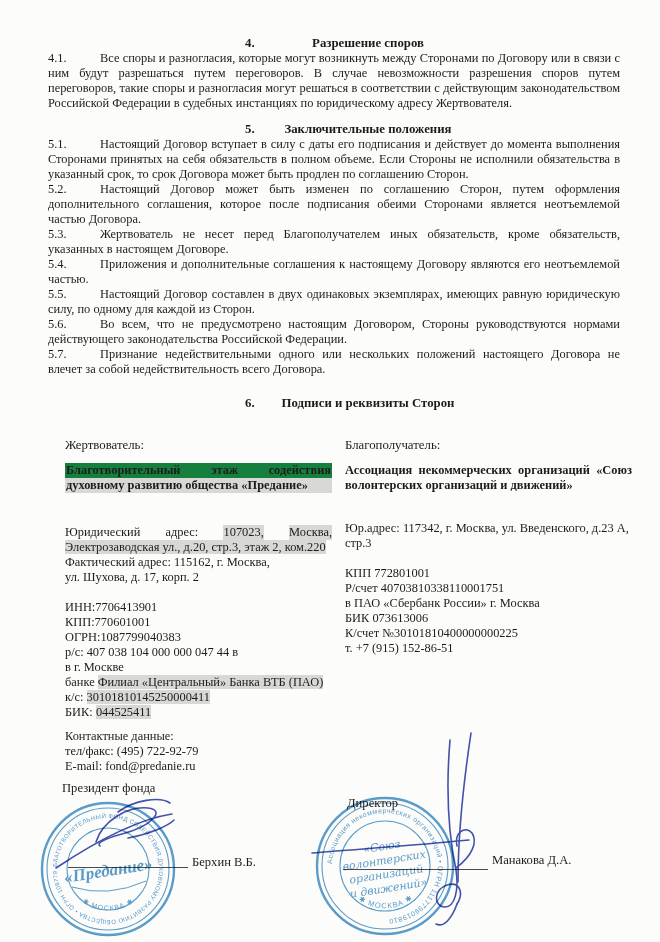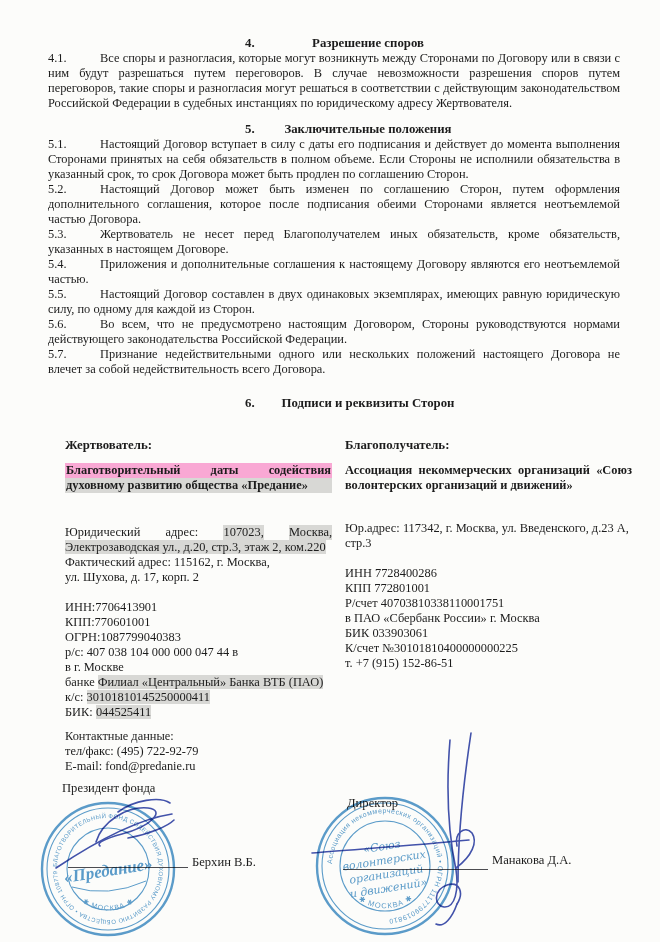--- a/index.html
+++ b/index.html
@@ -11,22 +11,22 @@
   }
   .content{padding:36px 40px 0 48px;}
   .heading{position:relative;height:15px;font-weight:bold;font-size:12.8px;line-height:15px;}
   .h-num{position:absolute;left:197px;}
   .h-title{position:absolute;left:320px;transform:translateX(-50%);white-space:nowrap;}
   .para{margin:0;font-size:12.4px;line-height:15px;text-align:justify;}
   .pnum{display:inline-block;width:52px;}.mt11{margin-top:11px}.mt19{margin-top:19px}
   .cols{display:flex;gap:13px;margin:27px 0 0 17px;font-size:12.4px;line-height:15px;}
   .col-l{width:267px;flex:none;}
   .col-r{width:287px;flex:none;}
-  .party-label{font-weight:bold;font-size:12.8px;}
-  .org-line{display:flex;justify-content:space-between;font-weight:bold;background:#f9a8d4;padding:0 1px;}
+  .party-label{font-weight:normal;font-size:12.8px;}
+  .org-line{display:flex;justify-content:space-between;font-weight:bold;background:#15803d;padding:0 1px;}
   .org-line2{font-weight:bold;background:#d8d8d5;padding:0 1px;white-space:nowrap;}
   .org-line-plain{display:flex;justify-content:space-between;font-weight:bold;}
   .org-line2-plain{font-weight:bold;white-space:nowrap;}
   .jline{display:flex;justify-content:space-between;}
   .line{white-space:nowrap;}
   .hl{background:#d8d8d5;}
   .blk-name{margin-top:10px;}
   .blk-addr{margin-top:32px;}
   .blk-addr-r{margin-top:28px;}
   .blk-req{margin-top:15px;}
@@ -68,21 +68,21 @@
       <span class="h-title">Подписи и реквизиты Сторон</span>
     </div>
 
     <div class="cols">
 
       <div class="col-l">
         <div class="party-label">Жертвователь:</div>
         <div class="blk-name">
           <div class="org-line">
             <span>Благотворительный</span>
-            <span>даты</span>
+            <span>этаж</span>
             <span>содействия</span>
           </div>
           <div class="org-line2">духовному развитию общества «Предание»</div>
         </div>
         <div class="blk-addr">
           <div class="jline">
             <span>Юридический</span>
             <span>адрес:</span>
             <span class="hl">107023,</span>
             <span class="hl">Москва,</span>
@@ -117,25 +117,24 @@
             <span>организаций</span>
             <span>«Союз</span>
           </div>
           <div class="org-line2-plain">волонтерских организаций и движений»</div>
         </div>
         <div class="blk-addr-r">
           <div class="line">Юр.адрес: 117342, г. Москва, ул. Введенского, д.23 А,</div>
           <div class="line">стр.3</div>
         </div>
         <div class="blk-req">
-          <div class="line">ИНН 7728400286</div>
           <div class="line">КПП 772801001</div>
           <div class="line">Р/счет 40703810338110001751</div>
           <div class="line">в ПАО «Сбербанк России» г. Москва</div>
-          <div class="line">БИК 033903061</div>
+          <div class="line">БИК 073613006</div>
           <div class="line">К/счет №30101810400000000225</div>
           <div class="line">т. +7 (915) 152-86-51</div>
         </div>
       </div>
     </div>
   </div>
 
   <div class="sig-layer">
 
     <div class="sig-label" style="left:62px;top:781px;">Президент фонда</div>

